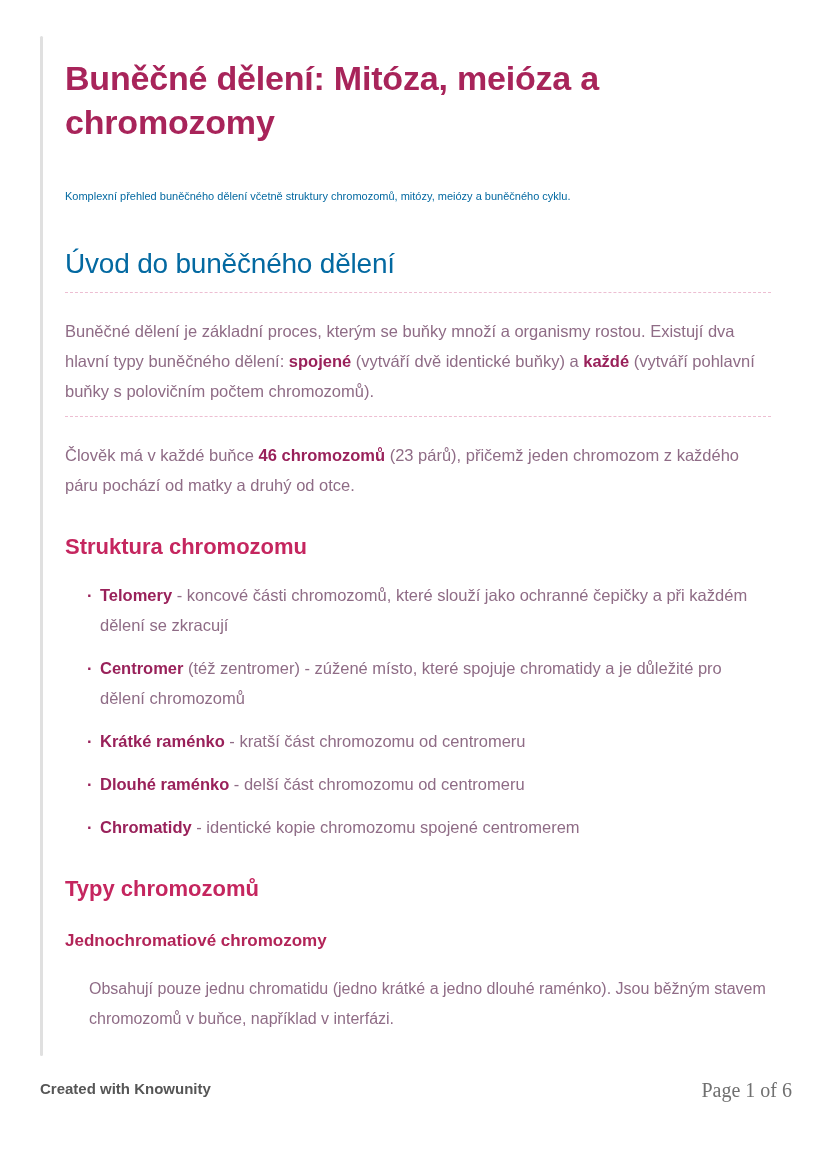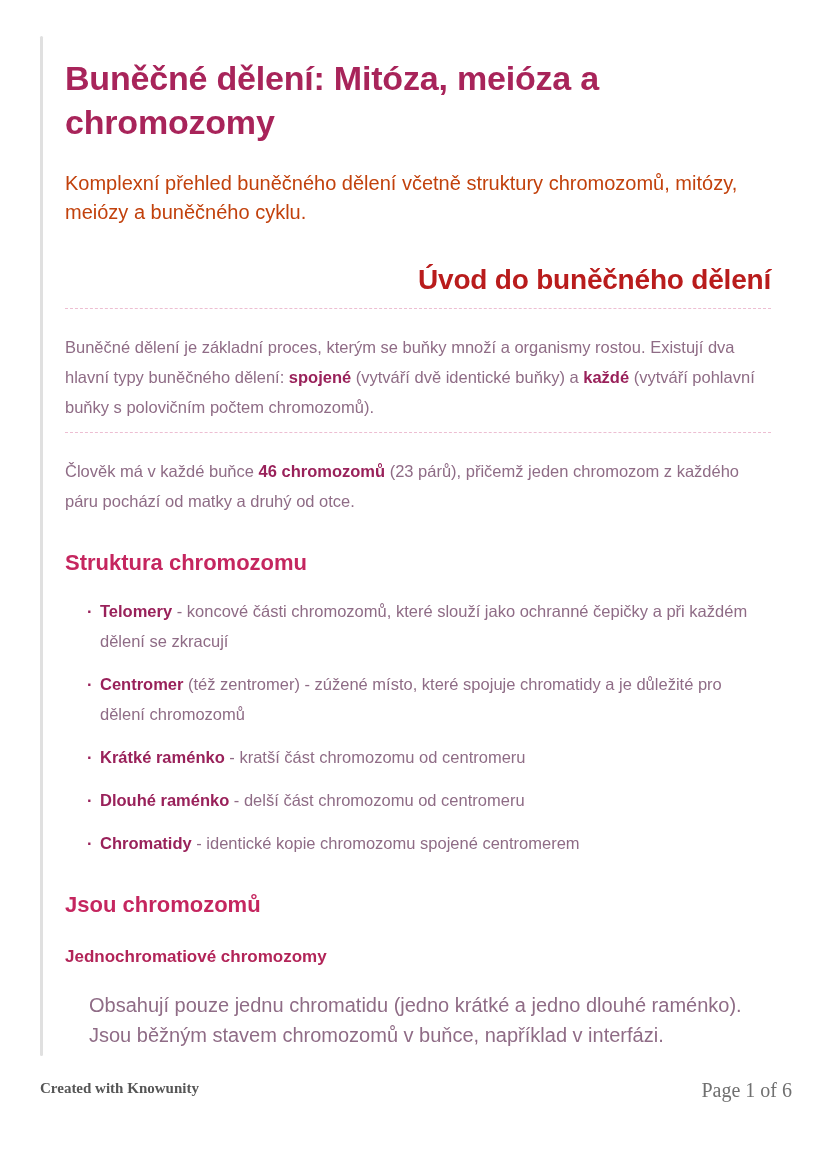--- a/index.html
+++ b/index.html
@@ -17,28 +17,28 @@
   }
   .content{
     position:absolute;left:65px;top:0;width:706px;
   }
   h1.doc-title{
     margin:56px 0 0 0;
     font-size:34px;line-height:44px;font-weight:700;
     color:#a8245a;letter-spacing:-0.2px;
   }
   p.subtitle{
-    margin:25px 0 0 0;
-    font-size:20px;line-height:29px;
-    color:#c2410c;
+    margin:38px 0 0 0;
+    font-size:11px;line-height:29px;
+    color:#0369a1;
   }
   h2.section-heading{
     margin:34px 0 0 0;
-    font-size:28px;line-height:37px;font-weight:700;
-    color:#b91c1c;letter-spacing:-0.2px;text-align:right;
+    font-size:28px;line-height:37px;font-weight:400;
+    color:#0369a1;letter-spacing:-0.2px;
   }
   .dotted-divider{
     margin-top:10px;height:0;
     border-top:1px dashed #edbed2;
   }
   p.body-para{
     margin:23px 0 0 0;
     font-size:16.5px;line-height:30px;
     color:#8f6c86;
   }
@@ -62,26 +62,26 @@
     position:absolute;left:0;top:0;
     color:#99215a;font-weight:700;
   }
   h4.minor-heading{
     margin:25px 0 0 0;
     font-size:17px;line-height:24px;font-weight:700;
     color:#b22458;
   }
   p.indented-para{
     margin:21px 0 0 24px;
-    font-size:20px;line-height:30px;
+    font-size:16px;line-height:30px;
     color:#8f6c86;
   }
   .footer-left{
     position:absolute;left:40px;bottom:14px;
-    font-family:Liberation Serif, serif;
+    font-family:Liberation Sans, sans-serif;
     font-size:15px;font-weight:700;color:#565656;
   }
   .footer-right{
     position:absolute;right:36px;bottom:9px;
     font-family:"Liberation Serif",serif;
     font-size:20px;font-weight:400;color:#707070;
   }
 </style>
 </head>
 <body>
@@ -107,21 +107,21 @@
     <h3 class="sub-heading">Struktura chromozomu</h3>
 
     <ul class="term-list">
       <li><span class="bullet">·</span><span class="bold-term">Telomery</span><span> - koncové části chromozomů, které slouží jako ochranné čepičky a při každém dělení se zkracují</span></li>
       <li><span class="bullet">·</span><span class="bold-term">Centromer</span><span> (též zentromer) - zúžené místo, které spojuje chromatidy a je důležité pro dělení chromozomů</span></li>
       <li><span class="bullet">·</span><span class="bold-term">Krátké raménko</span><span> - kratší část chromozomu od centromeru</span></li>
       <li><span class="bullet">·</span><span class="bold-term">Dlouhé raménko</span><span> - delší část chromozomu od centromeru</span></li>
       <li><span class="bullet">·</span><span class="bold-term">Chromatidy</span><span> - identické kopie chromozomu spojené centromerem</span></li>
     </ul>
 
-    <h3 class="sub-heading">Jsou chromozomů</h3>
+    <h3 class="sub-heading">Typy chromozomů</h3>
 
     <h4 class="minor-heading">Jednochromatiové chromozomy</h4>
 
     <p class="indented-para">Obsahují pouze jednu chromatidu (jedno krátké a jedno dlouhé raménko). Jsou běžným stavem chromozomů v buňce, například v interfázi.</p>
 
   </div>
 
   <div class="footer-left">Created with Knowunity</div>
   <div class="footer-right">Page 1 of 6</div>
 </div>

